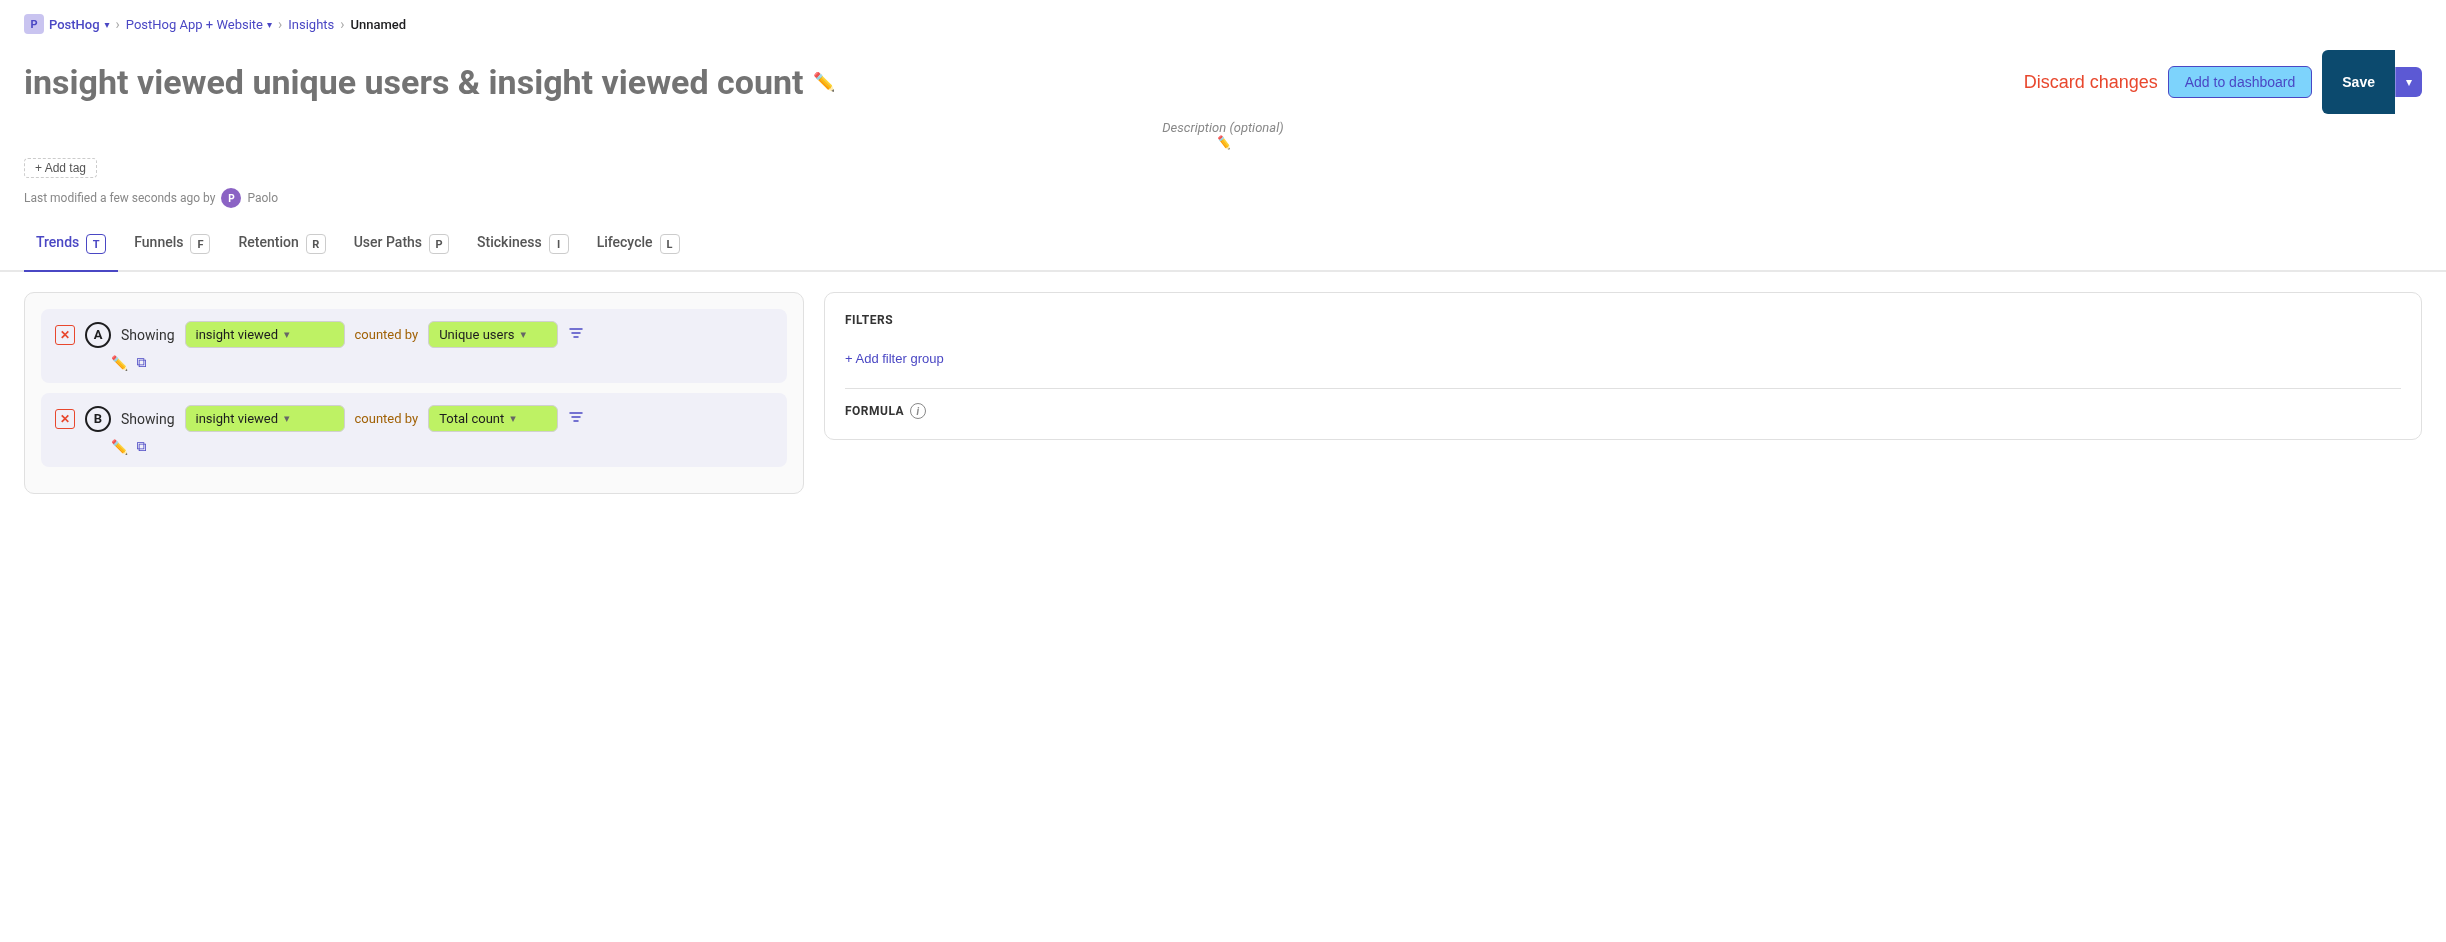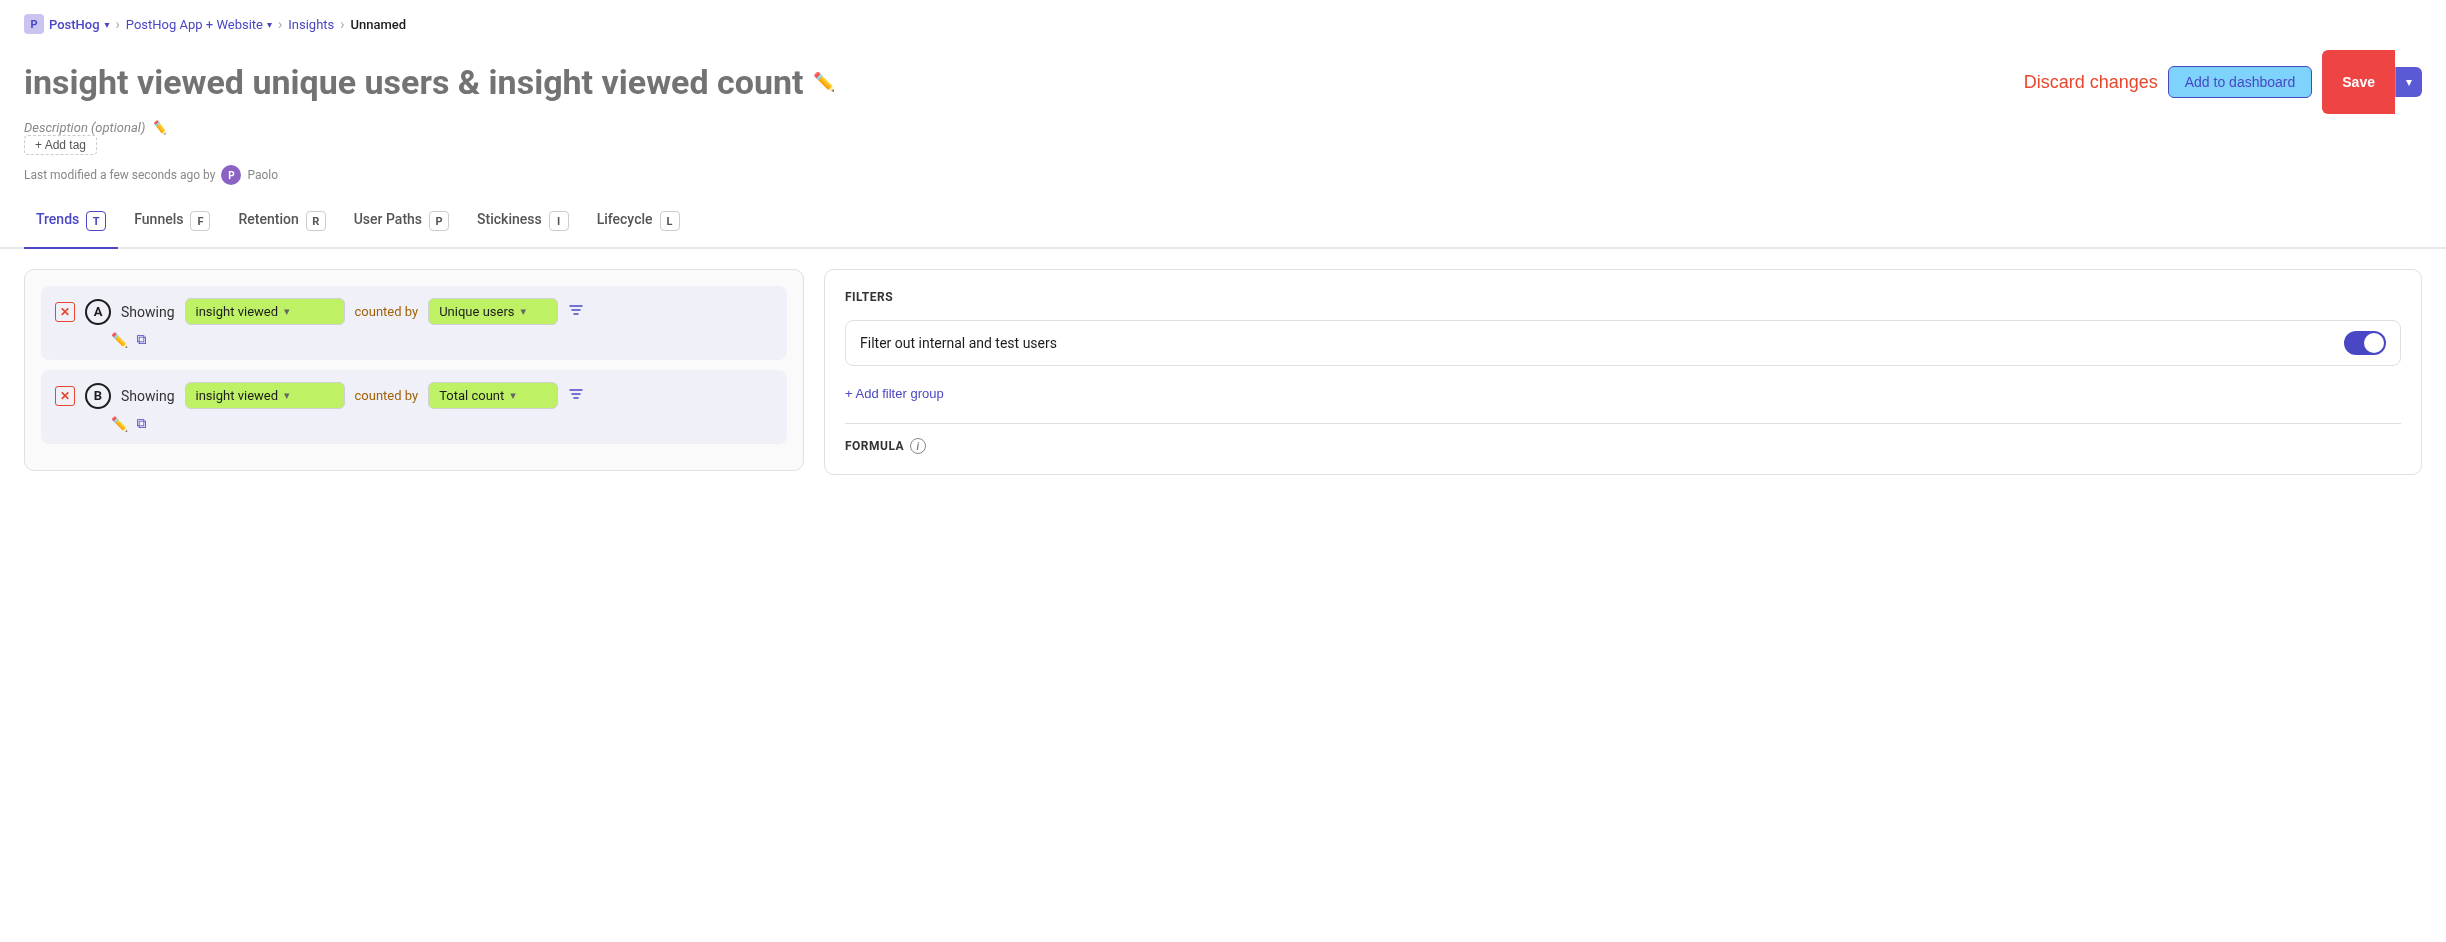--- a/index.html
+++ b/index.html
@@ -80,21 +80,21 @@
       border-radius: 6px;
       font-size: 14px;
       font-weight: 500;
       cursor: pointer;
     }
     .save-group {
       display: flex;
       align-items: center;
     }
     .save-btn {
-      background: #ef4444;
+      background: #0c4a6e;
       color: #fff;
       border: none;
       padding: 24px 20px;
       border-radius: 6px 0 0 6px;
       font-size: 14px;
       font-weight: 600;
       cursor: pointer;
     }
     .save-dropdown-btn {
       background: #5c59d4;
@@ -103,24 +103,25 @@
       border-left: 1px solid rgba(255,255,255,0.3);
       padding: 8px 10px;
       border-radius: 0 6px 6px 0;
       cursor: pointer;
       font-size: 12px;
     }
 
     .description-row {
       display: flex;
       align-items: center;
-      gap: 6px;
       color: #888;
       font-style: italic;
       font-size: 13px;
+      margin-bottom: 8px;
+      flex-direction: column;
     }
     .description-edit-icon { color: #4a47c4; font-size: 13px; cursor: pointer; }
 
     .add-tag-btn {
       display: flex; align-items: center; gap: 4px;
       border: 1px dashed #ccc;
       border-radius: 4px;
       padding: 2px 10px;
       font-size: 12px;
       color: #555;
@@ -504,24 +505,20 @@
         <button class="series-action-btn">⧉</button>
       </div>
     </div>
       </div>
   </div>
 
   <div class="right-panel">
     <div class="filters-section">
       <div class="filters-title">FILTERS</div>
 
-      <div class="filter-row">
-        <span class="filter-label">Filter out internal and test users</span>
-        <div class="toggle"></div>
-      </div>
 
       <button class="add-filter-group-btn">+ Add filter group</button>
 
       <hr class="divider">
 
       <div class="formula-title">
         <span>FORMULA</span>
         <div class="info-icon">i</div>
       </div>
     </div>

